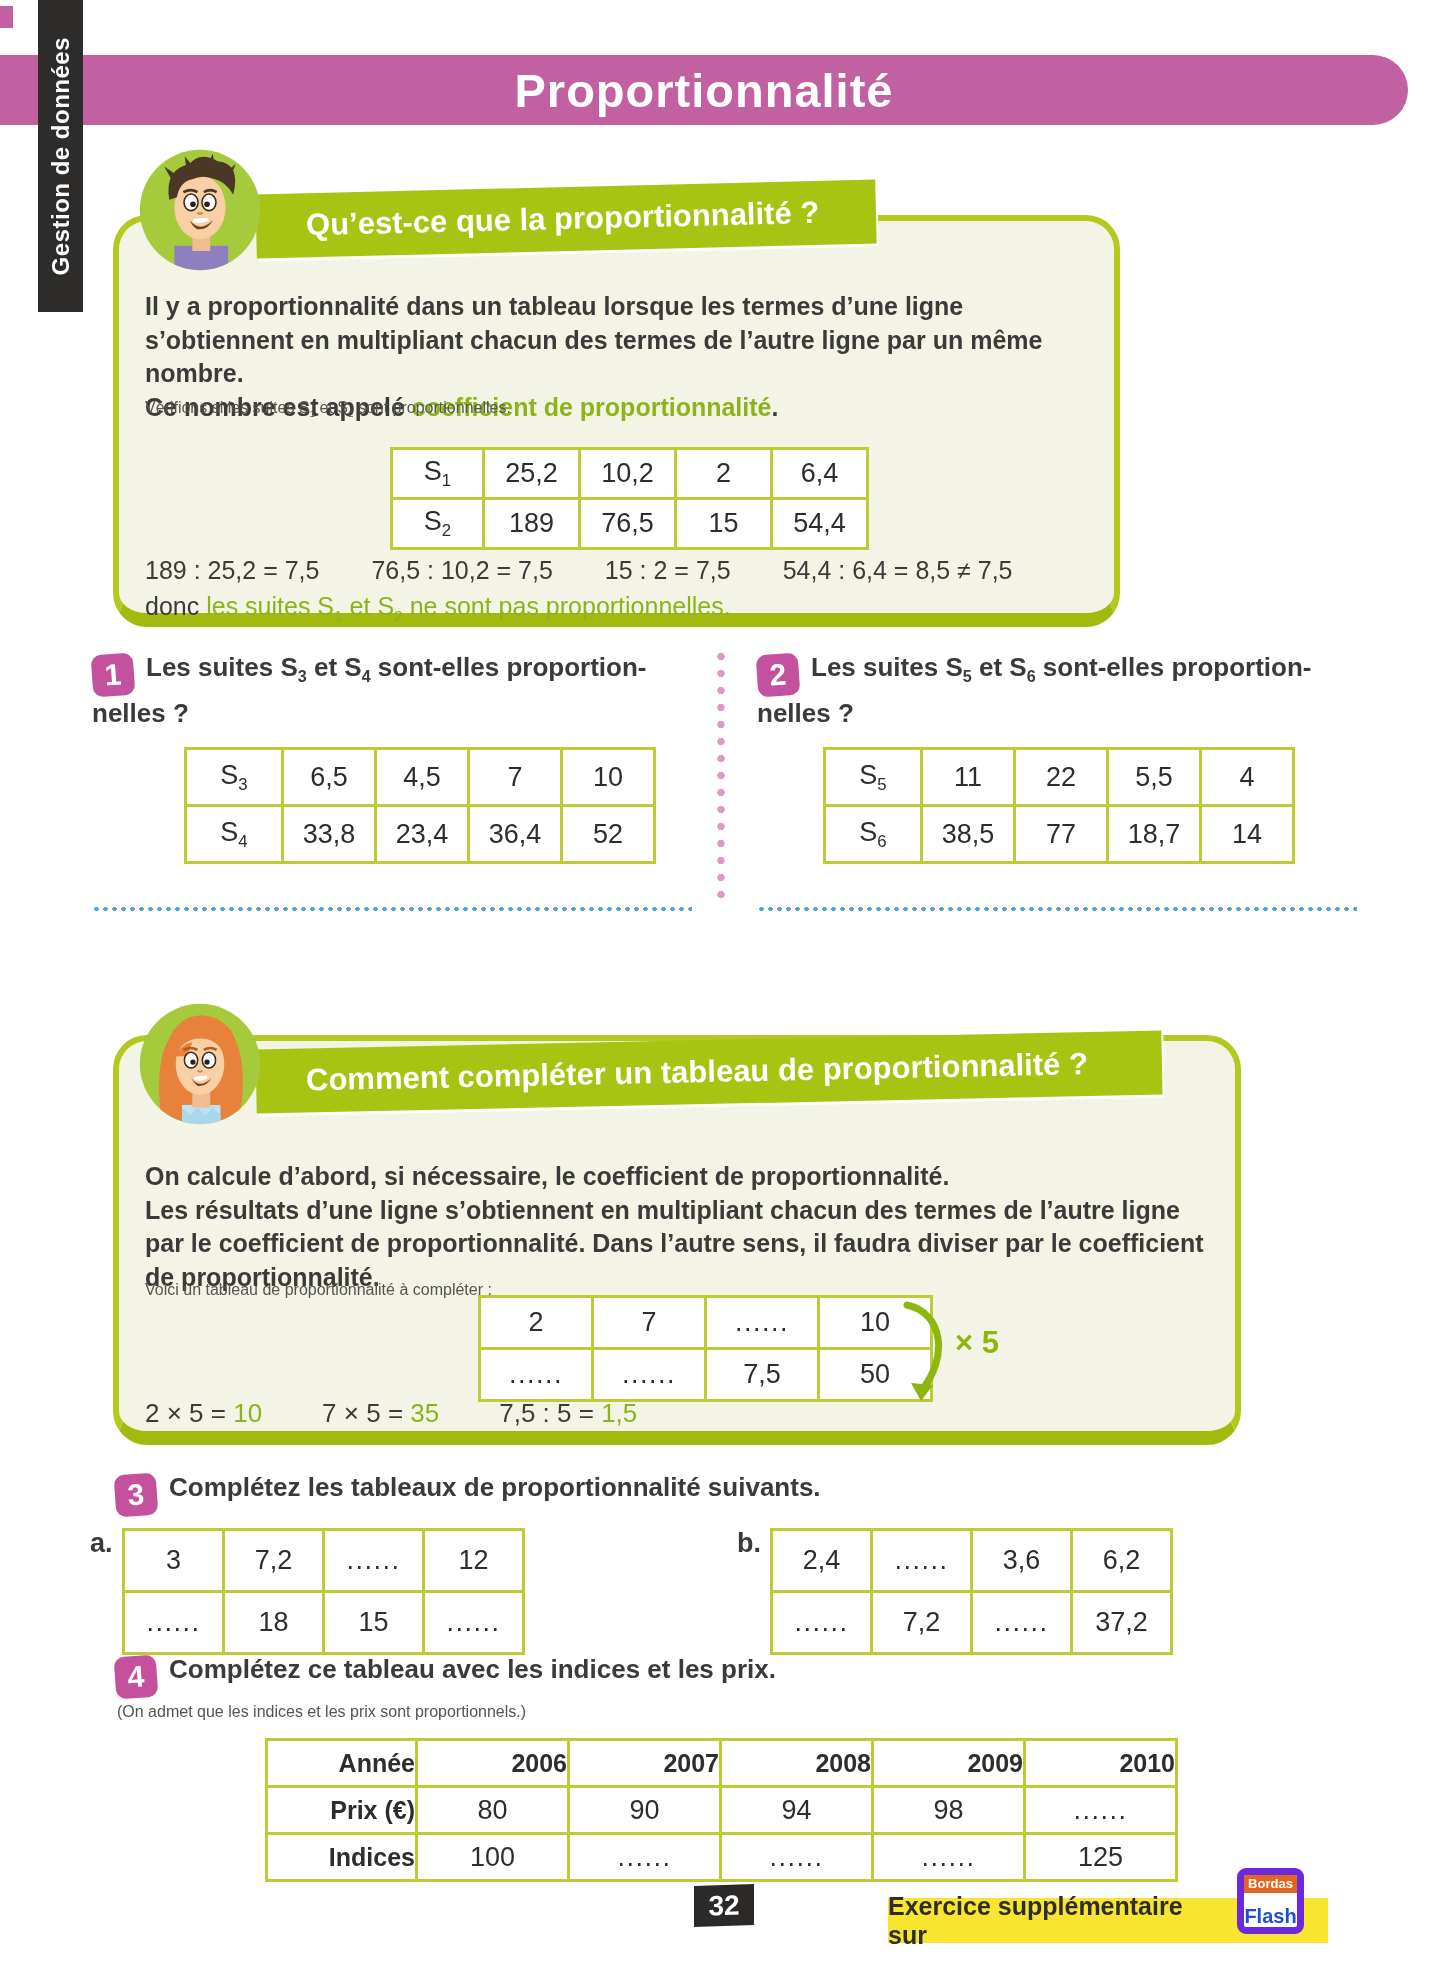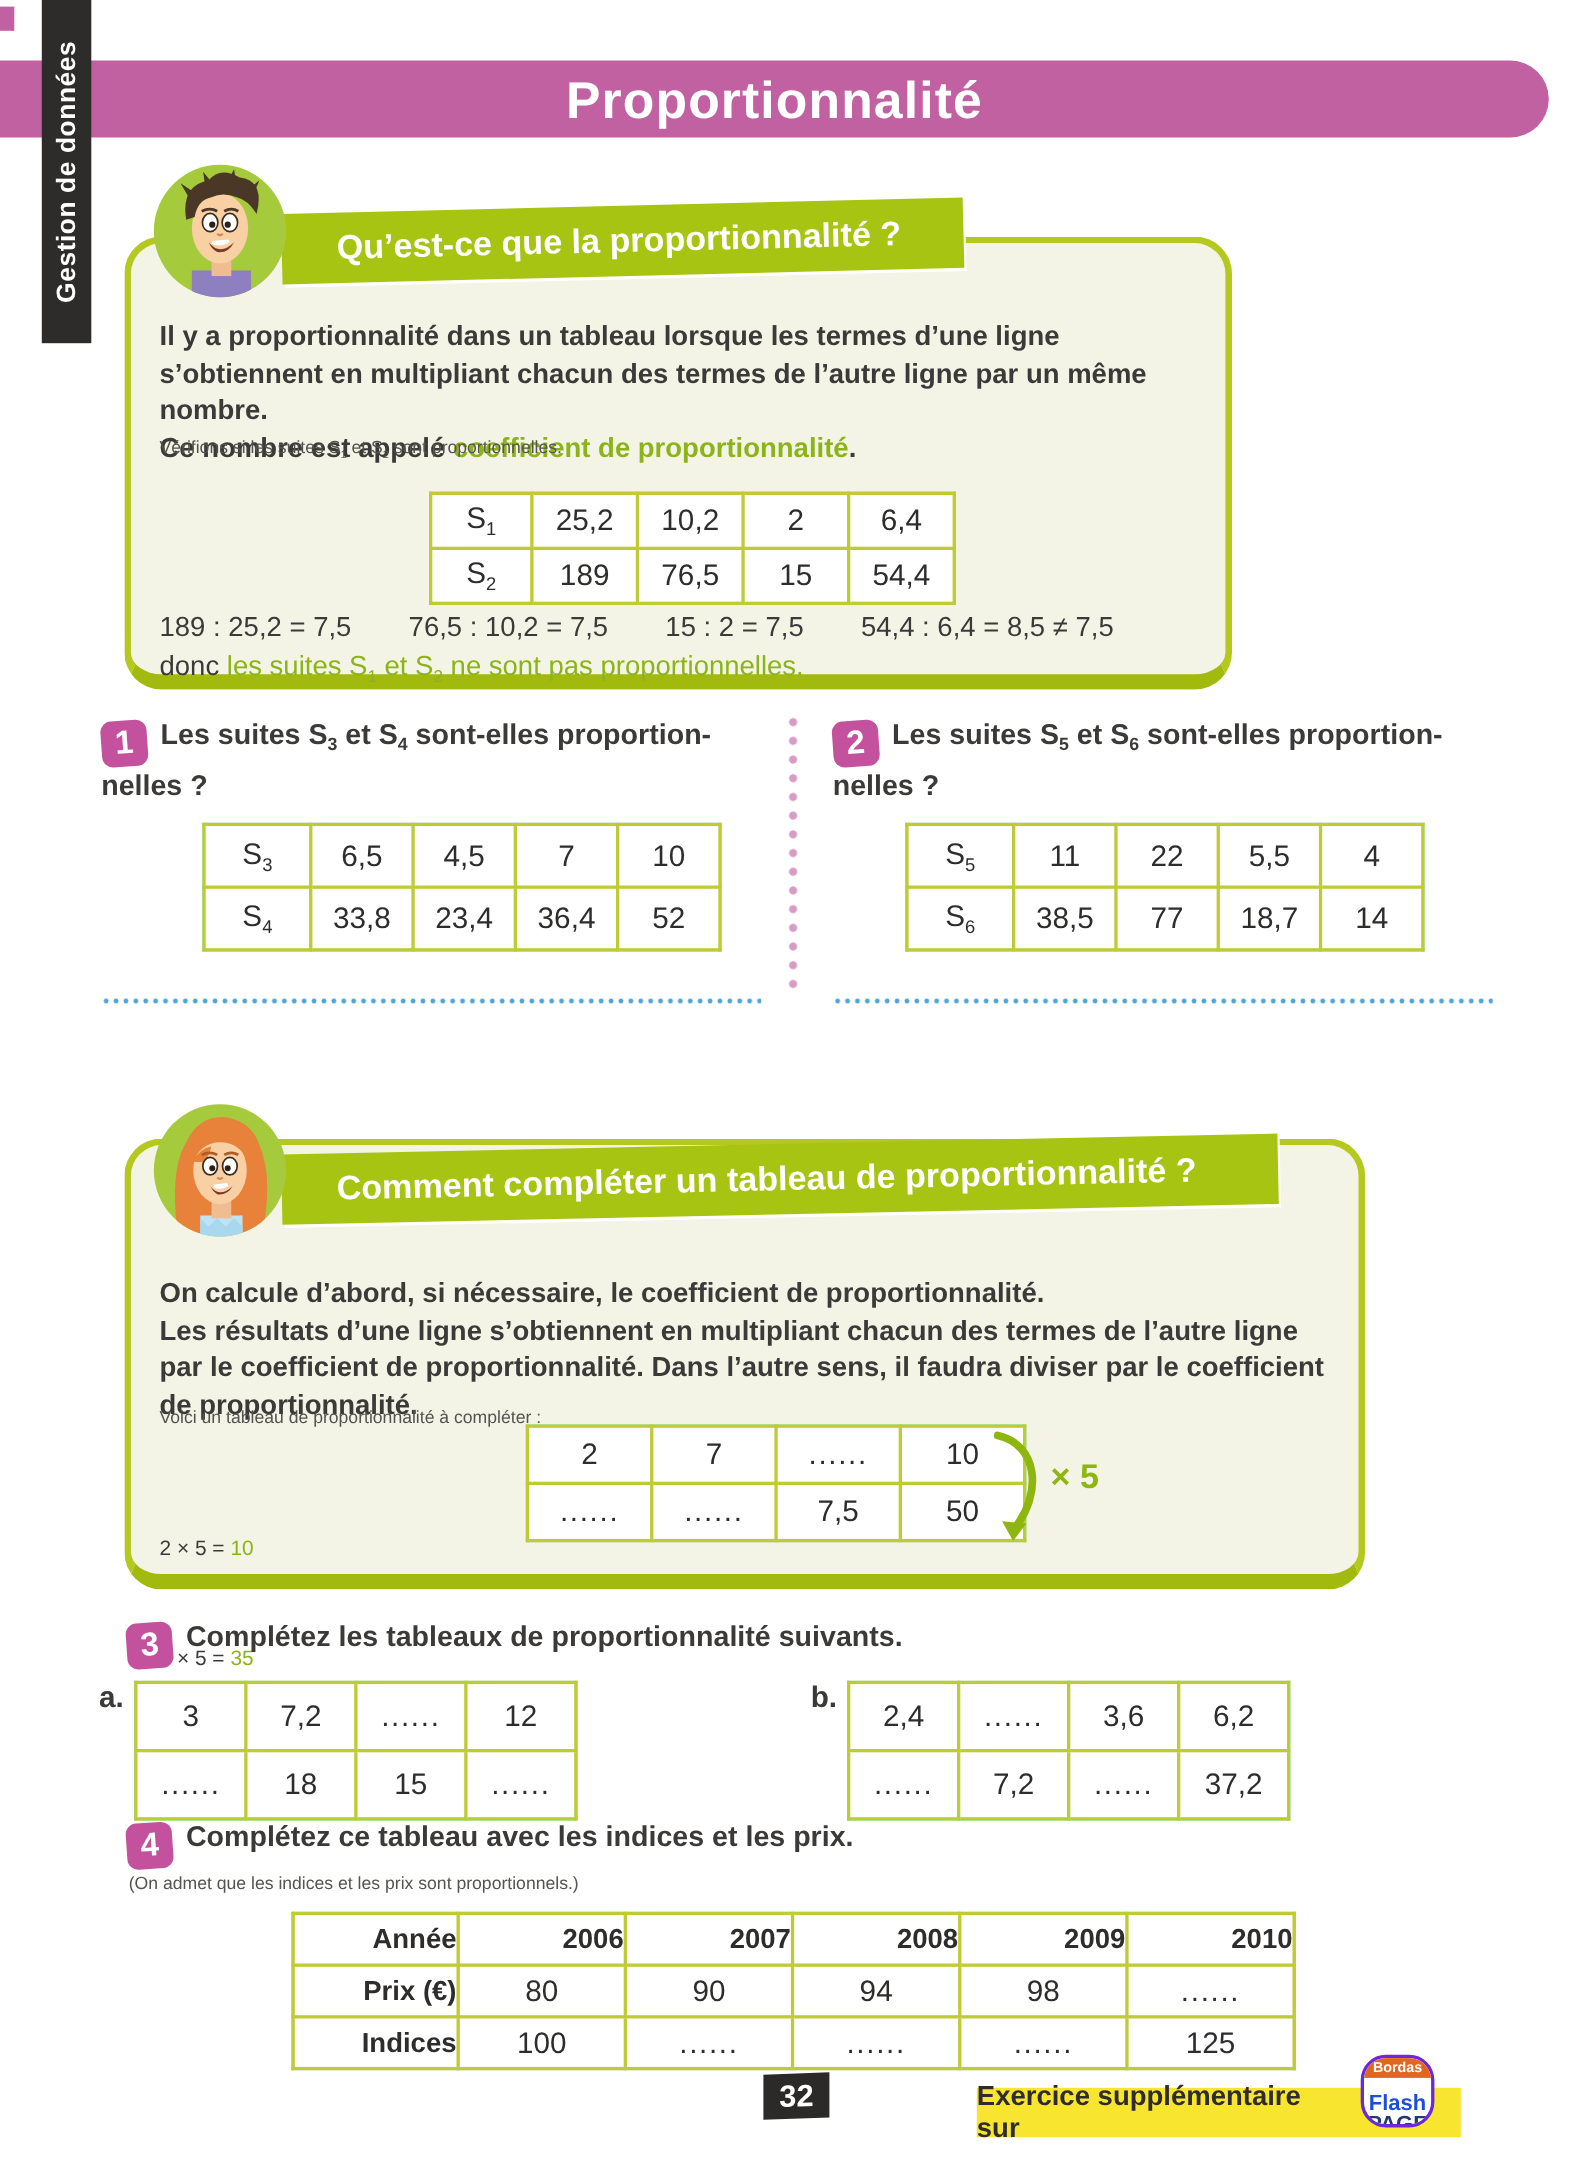--- a/index.html
+++ b/index.html
@@ -69,41 +69,41 @@
     background-size:9px 6px; background-repeat:repeat-x; }
   .vdivider { position:absolute; left:716px; top:648px; width:10px; height:258px; z-index:3;
     background-image:radial-gradient(circle, #d79cc6 3.4px, rgba(0,0,0,0) 4px);
     background-size:10px 17px; background-repeat:repeat-y; background-position:center top; }
 
   
   .t-l2 td { width:113px; height:52px; }
   .x5-arrow { position:absolute; left:903px; top:1297px; width:64px; height:112px; z-index:4; }
   .x5-label { position:absolute; left:955px; top:1325px; font-size:31px; font-weight:bold;
     color:#8fb50f; z-index:4; }
-  .eq-line { position:absolute; left:145px; top:1398px; display:flex; gap:78px; font-size:19px;
-    color:#3c3a39; z-index:3;flex-direction:column; }
+  .eq-line { position:absolute; left:145px; top:1398px; display:flex; gap:60px; font-size:26px;
+    color:#3c3a39; z-index:3; }
 
   
   .ab-label { position:absolute; font-weight:bold; font-size:27px; color:#3c3a39; z-index:3; }
   .t-ex3 td { width:100px; height:62px; }
 
   
   .t-ex4 td { height:47px; width:152px; }
   .t-ex4 td.rowhead { width:150px; text-align:right; padding-left:16px; font-weight:bold; font-size:25px; }
   .t-ex4 td.yhead { font-weight:bold; font-size:25px;text-align:right; }
 
   
   .pg-num { position:absolute; left:694px; top:1885px; width:60px; height:41px; background:#2b2a29;
     color:#fff; font-weight:bold; font-size:28px; display:flex; align-items:center; justify-content:center;
     transform:skewY(-2deg); z-index:3; }
   .foot-banner { position:absolute; left:888px; top:1898px; width:440px; height:45px; background:#f8e52f;
     z-index:3; display:flex; align-items:center; justify-content:flex-end; padding-right:110px;
     font-weight:bold; font-size:25px; color:#2e2d2c; }
   .logo { position:absolute; left:1237px; top:1868px; width:67px; height:66px; background:#ffffff;
-    border:3px solid #6d28d9; border-radius:23px; z-index:4; overflow:hidden; text-align:center; }
+    border:7px solid #6d28d9; border-radius:9px; z-index:4; overflow:hidden; text-align:center; }
   .logo-top { background:#e2661f; color:#fff; font-size:13px; font-weight:bold; height:18px; line-height:17px; }
   .logo-flash { color:#1d4ed8; font-size:20px; font-weight:bold; line-height:22px;margin-top:12px; }
   .logo-page { color:#233a70; font-size:20px; font-weight:bold; line-height:20px; margin-top:-2px; }
 </style>
 </head>
 <body>
 
 <div class="page">
 
   <div class="crop-mark"></div>

